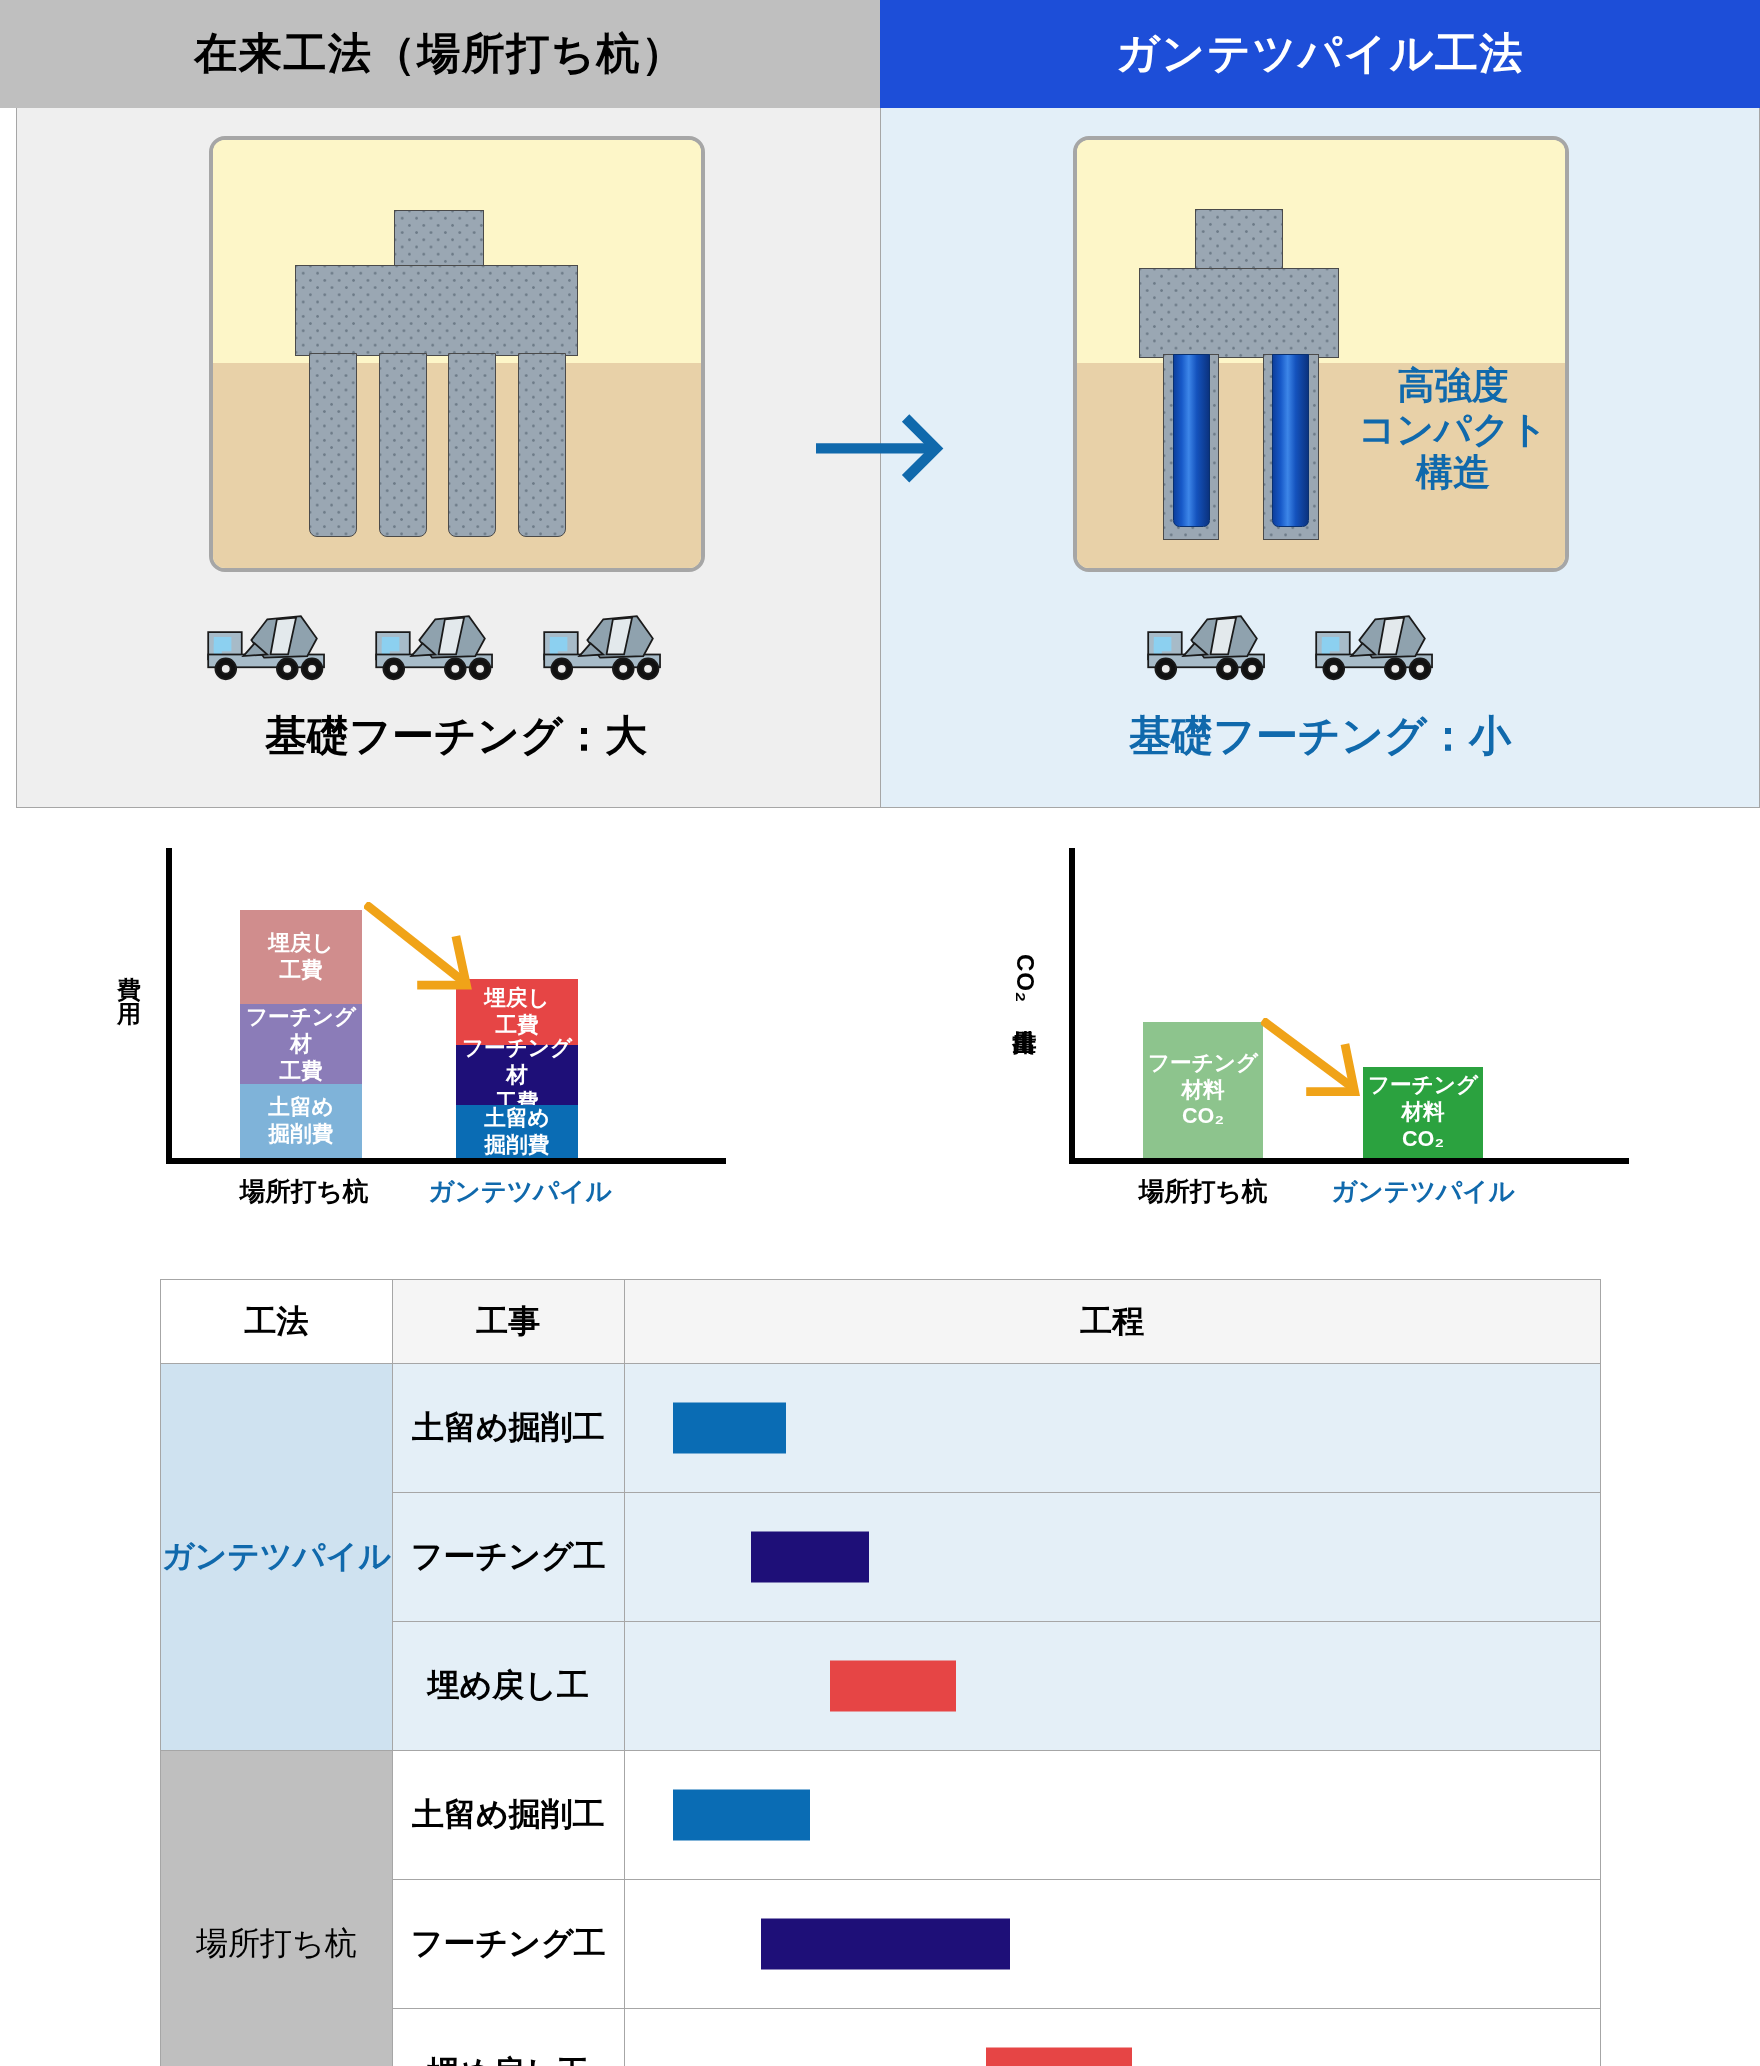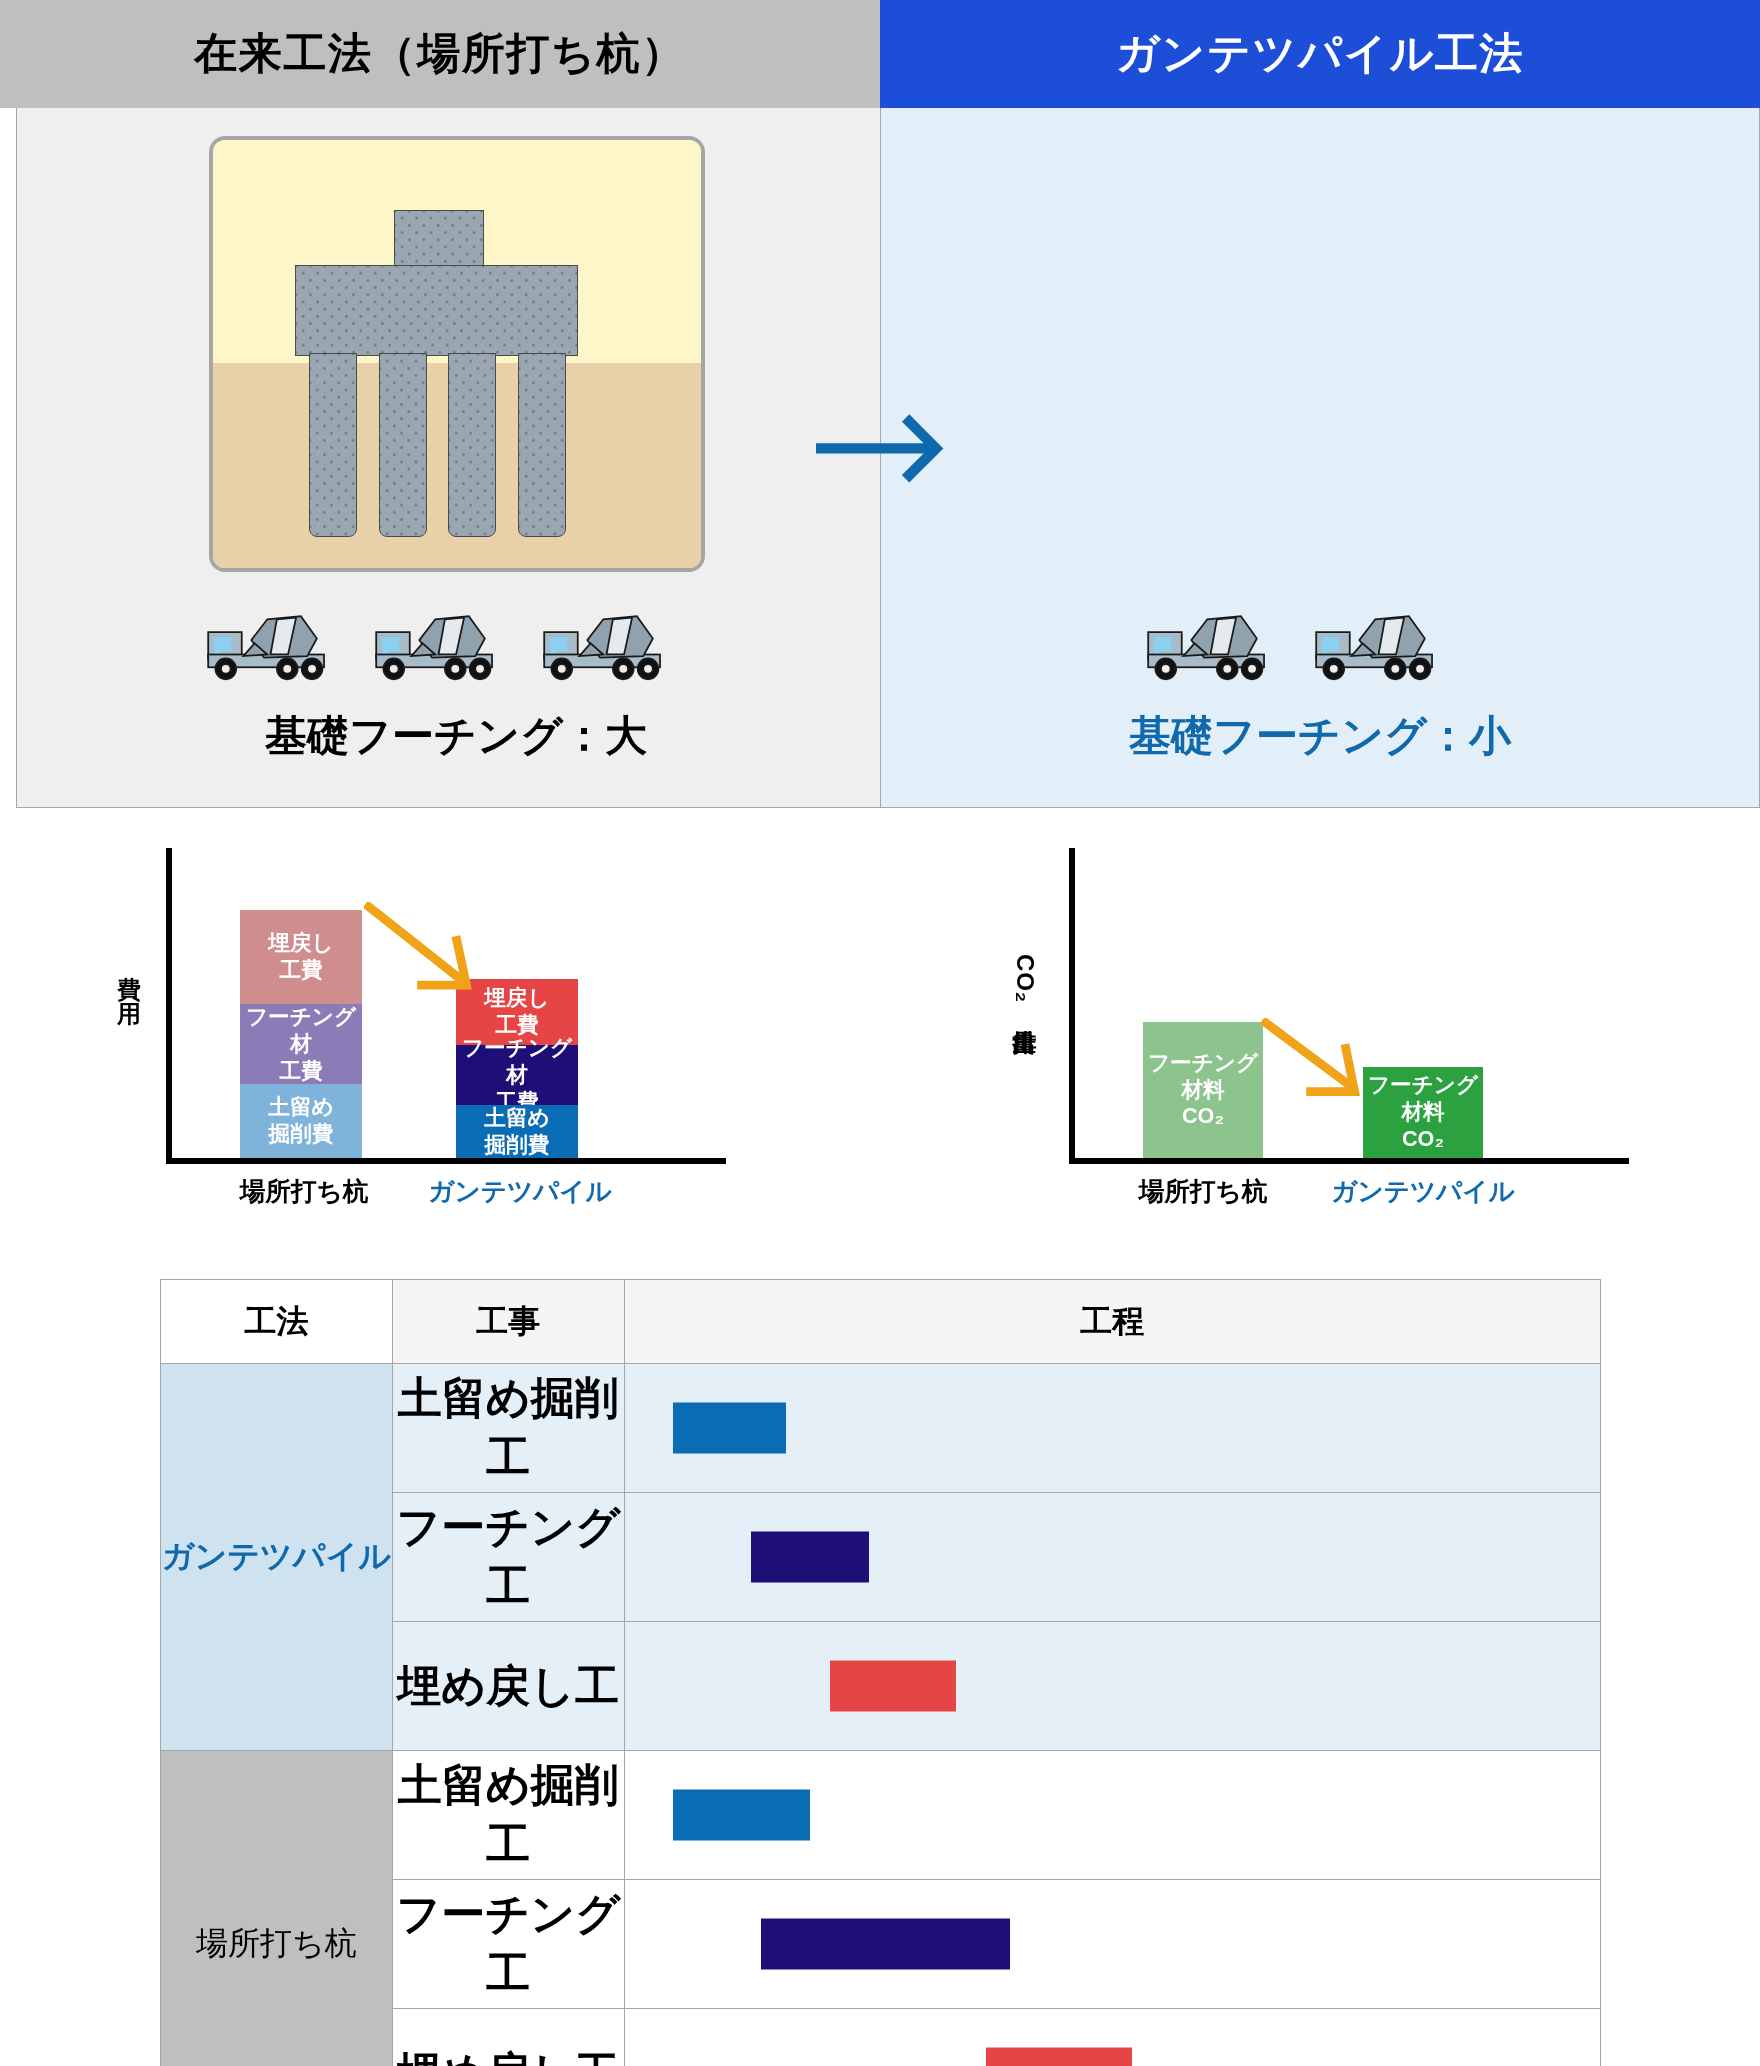--- a/index.html
+++ b/index.html
@@ -77,21 +77,21 @@
   .gtable { position:absolute; left:160px; top:1279px; width:1441px; border-collapse:collapse; }
   .gtable td, .gtable th { border:1.6px solid #a6a6a6; padding:0; }
   .gtable th { height:84px; font-size:32px; font-weight:bold; color:#000; background:#f5f5f5; }
   .gtable th.c1 { background:#ffffff; }
   .col1 { width:232px; }
   .col2 { width:232px; }
   .col3 { width:977px; }
   .grp { font-size:32px; font-weight:bold; text-align:center; vertical-align:middle; }
   .grp.gp { background:#cfe2f0; color:#1069ac; }
   .grp.bb { background:#bfbfbf; color:#000; font-weight:normal; }
-  .work { font-size:44px; font-weight:bold; text-align:center; vertical-align:middle; height:129px; }
+  .work { font-size:32px; font-weight:bold; text-align:center; vertical-align:middle; height:129px; }
   .row-gp .work, .row-gp .sched { background:#e4eff7; }
   .row-bb .work, .row-bb .sched { background:#ffffff; }
   .sched { position:relative; }
   .gbar { position:absolute; top:50%; transform:translateY(-50%); height:51px; }
 </style>
 </head>
 <body>
 
 <div class="compare">
 
@@ -168,20 +168,39 @@
           <circle cx="134" cy="76" r="13" fill="#111"></circle>
             <circle cx="134" cy="76" r="6" fill="#ececec"></circle>
         </g>
       </svg>
     </div>
 
     <div class="foot-cap gray" style="top:600px; left:0;">基礎フーチング：大</div>
   </div>
 
   <div class="pane pane-right">
+    <div class="scene" style="left:192px; top:28px; width:496px; height:436px;">
+      <div class="sky"></div>
+      <div class="soil"></div>
+
+      <div class="conc" style="left:118px; top:69px; width:88px; height:66px;"></div>
+
+      <div class="conc" style="left:62px; top:128px; width:200px; height:90px;"></div>
+
+      <div class="conc" style="left:86px; top:214px; width:56px; height:186px;"></div>
+      <div class="steelpile" style="left:96px; top:214px; width:37px; height:173px; border-radius:0 0 6.4px 6.4px;"></div>
+      <div class="conc" style="left:186px; top:214px; width:56px; height:186px;"></div>
+      <div class="steelpile" style="left:195px; top:214px; width:37px; height:173px; border-radius:0 0 6.4px 6.4px;"></div>
+
+      <div class="compact-label" style="left:276px; top:224px; width:200px;">
+        <div>高強度</div>
+        <div>コンパクト</div>
+        <div>構造</div>
+      </div>
+    </div>
 
     <div class="trucks" style="left:264px; top:500px;">
       <svg class="truck" viewBox="0 0 174 96">
         <g stroke="#1a1a1a" stroke-width="2.2">
           <rect x="4" y="30" width="42" height="34" fill="#a7bbc8"></rect>
           <rect x="11" y="36" width="22" height="18" fill="#8cd0f0" stroke="none"></rect>
           <rect x="11" y="45" width="10" height="14" fill="#8cd0f0" stroke="none"></rect>
           <rect x="4" y="58" width="145" height="16" fill="#a7bbc8"></rect>
           <polygon points="58,40 78,14 120,10 140,38 128,60 74,62" fill="#8fa2ae"></polygon>
           <polygon points="90,14 114,12 104,58 82,58" fill="#e3e9ec"></polygon>

